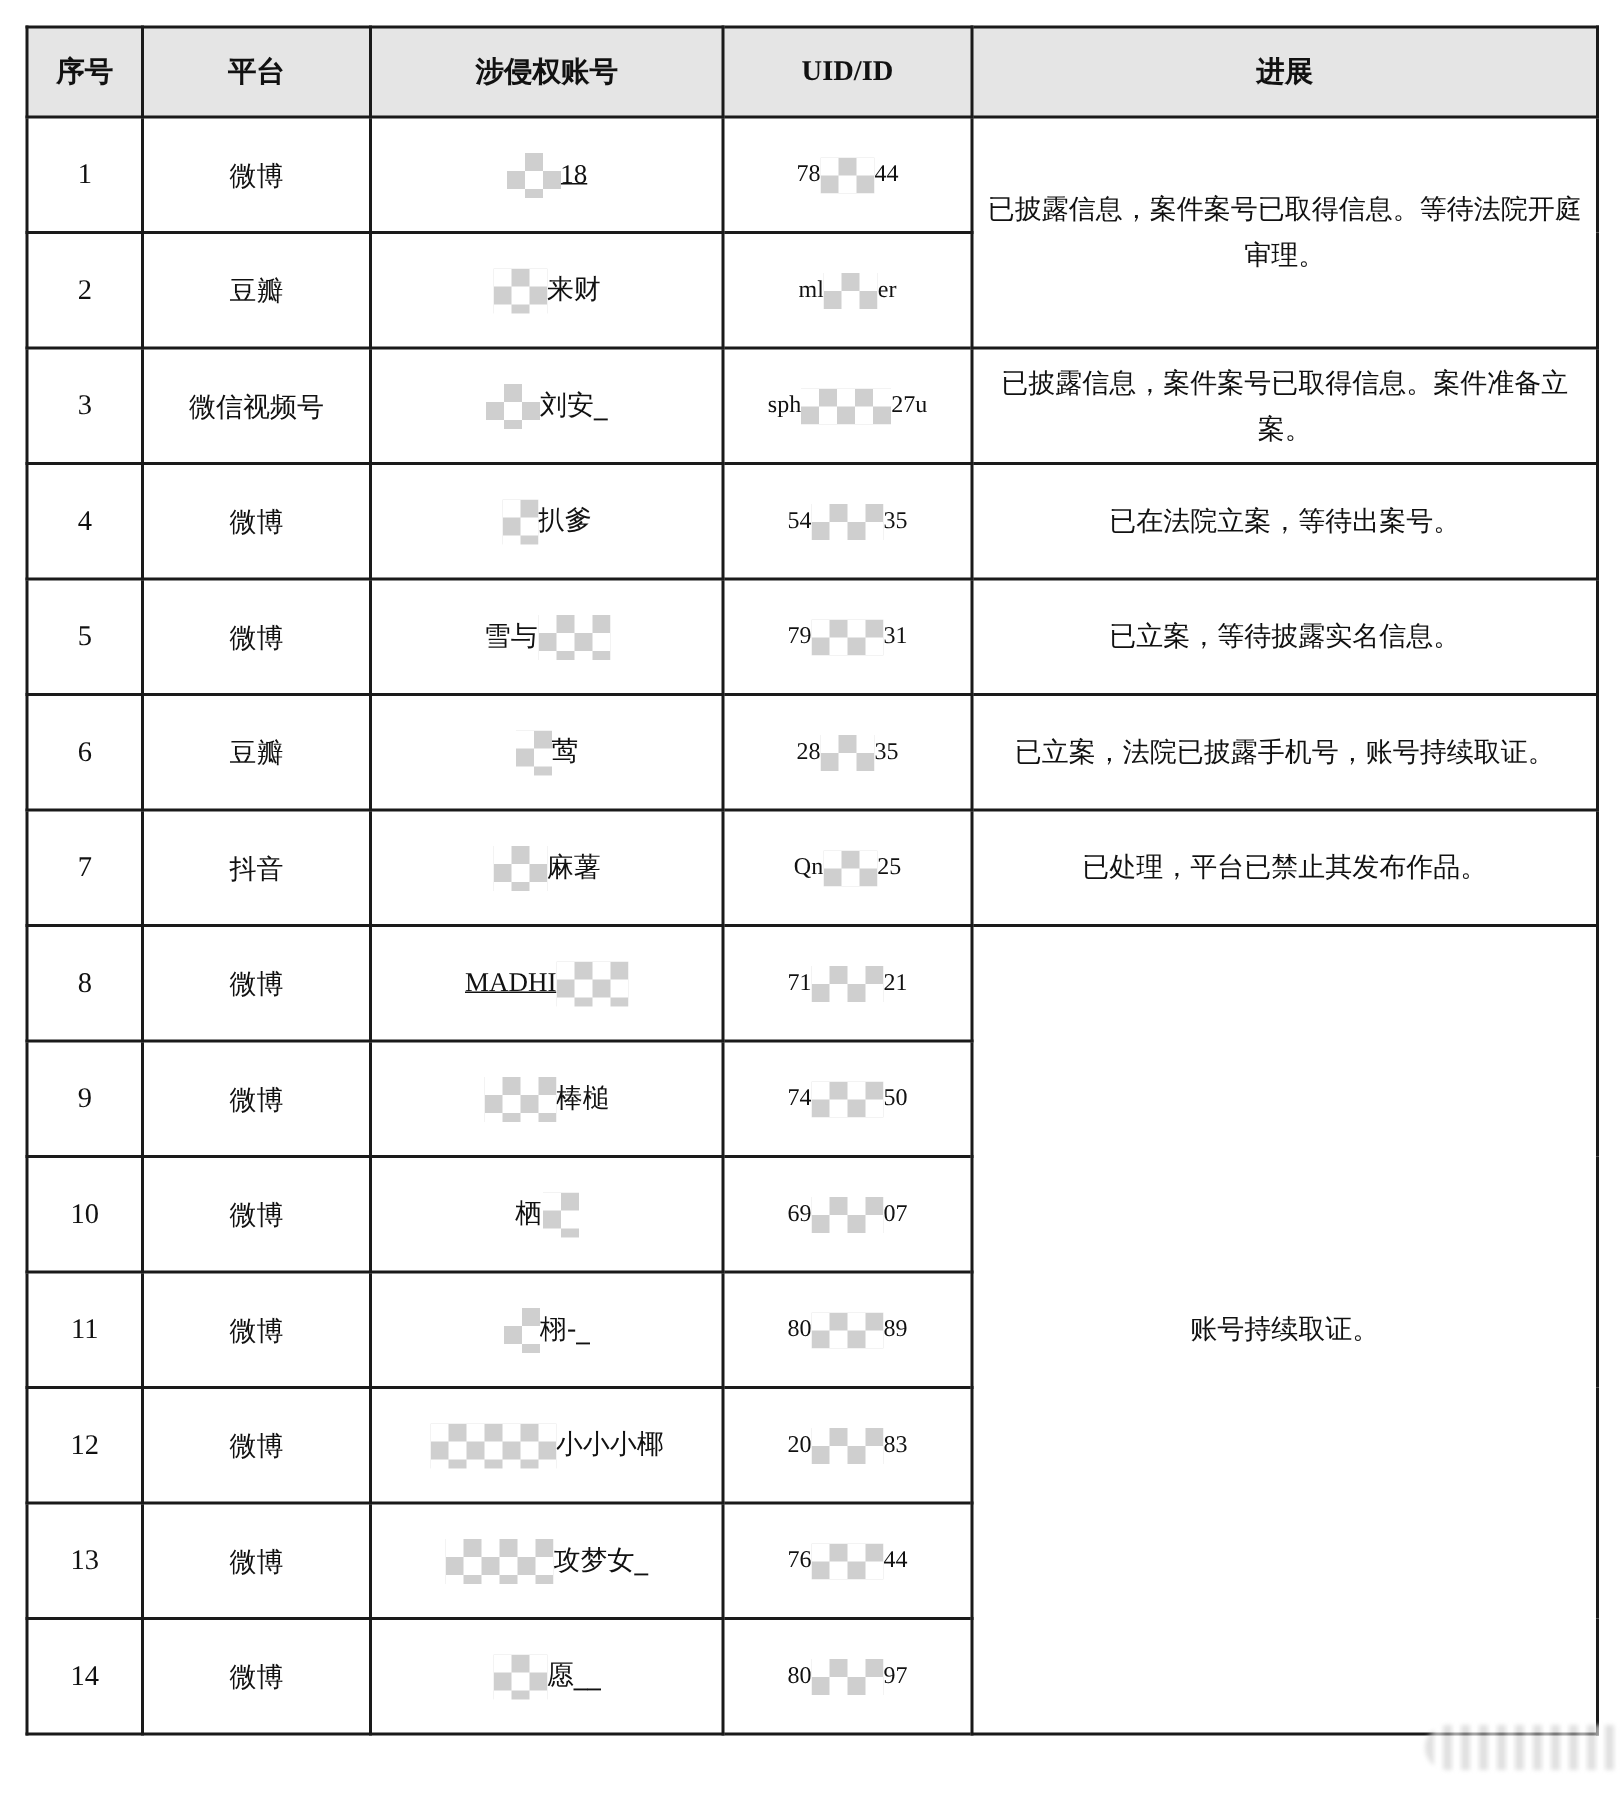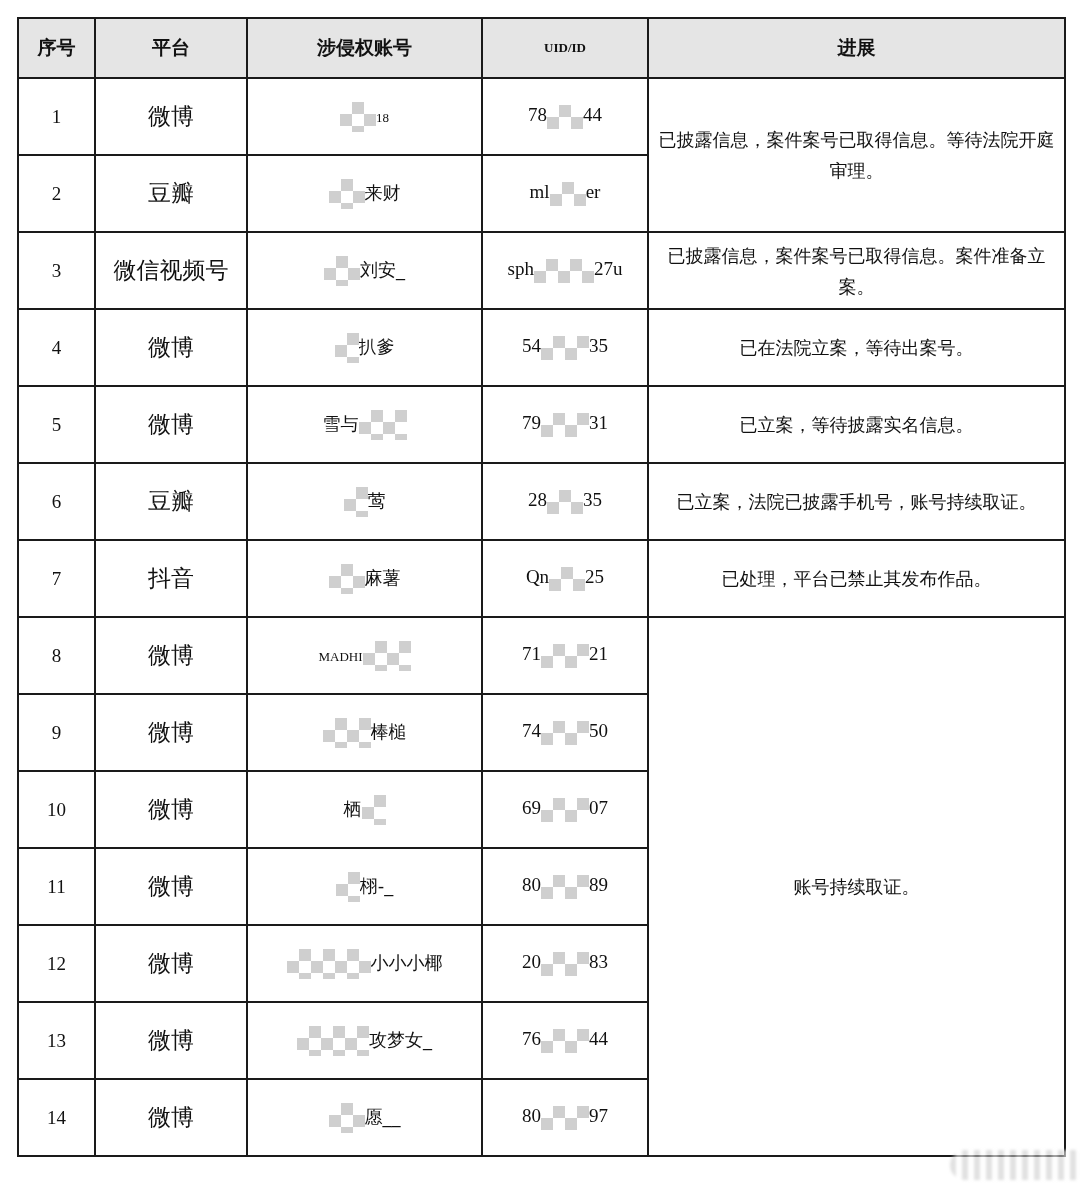--- a/index.html
+++ b/index.html
@@ -13,27 +13,27 @@
       padding: 0 6px;
       color: #111;
     }
     th {
       background: #e5e5e5;
       height: 58px;
       font-family: "DejaVu Sans", sans-serif;
       font-weight: bold;
       font-size: 19px;
     }
-    th.latin { font-family: "Liberation Serif", serif; font-size: 13px; }
+    th.latin { font-family: "Liberation Serif", serif; font-size: 19px; }
     td { height: 75px; font-size: 19px; }
     .num { font-family: "Liberation Serif", serif; font-size: 19px; }
-    .cjk { font-family: Liberation Mono, monospace; font-size: 23px; }
-    .uid { font-family: "Liberation Serif", serif; font-size: 19px; white-space: nowrap; }
+    .cjk { font-family: Liberation Mono, monospace; font-size: 18px; }
+    .uid { font-family: "Liberation Serif", serif; font-size: 16px; white-space: nowrap; }
     .acct { font-family: "DejaVu Sans", sans-serif; font-size: 18px; white-space: nowrap; }
-    .acct .latin { font-family: "Liberation Serif", serif; font-size: 13px; }
+    .acct .latin { font-family: "Liberation Serif", serif; font-size: 18px; text-decoration: underline; }
     .progress { font-family: "DejaVu Sans", sans-serif; font-size: 18px; line-height: 31px; padding: 0 8px; margin-left: 29px; }
     .mosaic {
       display: inline-block;
       height: 30px;
       vertical-align: middle;
       background-color: #ffffff;
       background-image:
         linear-gradient(45deg, #cfcfcf 25%, transparent 25%, transparent 75%, #cfcfcf 75%),
         linear-gradient(45deg, #cfcfcf 25%, transparent 25%, transparent 75%, #cfcfcf 75%);
       background-size: 24px 24px;

